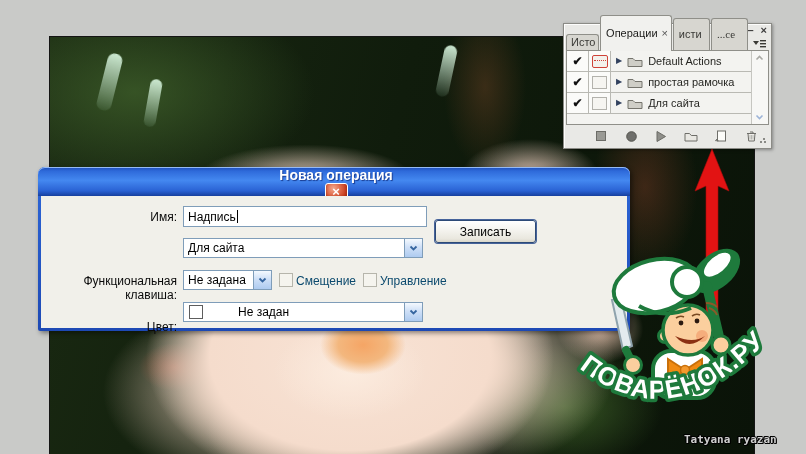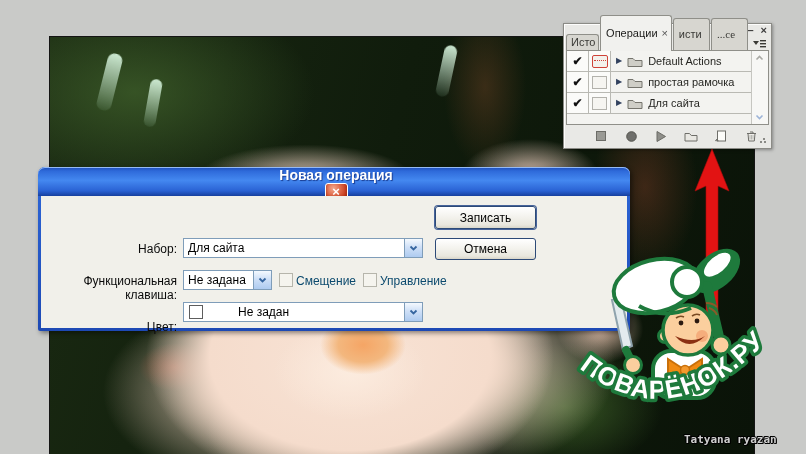--- a/index.html
+++ b/index.html
@@ -81,21 +81,21 @@
   .caret{display:inline-block;width:1px;height:13px;background:#000;margin-left:1px;}
   .combo{position:absolute;border:1px solid #7f9db9;background:#fff;height:18px;display:flex;align-items:center;}
   .combo .val{flex:1;padding-left:4px;white-space:nowrap;}
   .cbtn{width:17px;height:100%;display:flex;align-items:center;justify-content:center;border-left:1px solid #7f9db9;
     background:linear-gradient(180deg,#f4f9fe,#cfe0f7 45%,#aecbf0);}
   .swatch{width:12px;height:12px;border:1px solid #5d5d5d;background:#fff;margin-left:5px;}
   .xp-btn{position:absolute;left:394px;width:99px;border:1px solid #2d4a77;border-radius:3px;
     background:linear-gradient(180deg,#ffffff,#f4f3ee 45%,#e9e7de 85%,#d9d6c9);
     font-size:12px;color:#000;display:flex;align-items:center;justify-content:center;
     box-shadow:inset 0 1px 0 #fff;}
-  .xp-btn.default{box-shadow:0 0 0 1px #46639a, inset 0 1px 0 #fff;}
+  .xp-btn.default{box-shadow:0 0 0 1px #46639a, inset 0 1px 0 #fff;margin-top:14px;}
   .cb{position:absolute;width:12px;height:12px;border:1px solid #b6b5ab;background:#f5f4ee;}
   .cblabel{position:absolute;color:#0c4a6e;font-size:12px;}
 
   
   .logo{position:absolute;left:575px;top:248px;z-index:8;}
   .credit{position:absolute;left:684px;top:433px;z-index:9;font-family:"DejaVu Sans Mono",monospace;
     font-size:11px;font-weight:bold;color:#cfcfcf;letter-spacing:0px;
     text-shadow:1px 0 #000,-1px 0 #000,0 1px #000,0 -1px #000,1px 1px #000,-1px -1px #000;}
 </style>
 </head>
@@ -228,36 +228,37 @@
   </div>
 
   <div class="dialog">
     <div class="tbar">
       <span class="dtitle">Новая операция</span>
       <div class="xbtn">
           <span>×</span>
         </div>
     </div>
     <div class="dbody">
+      <span class="flabel" style="top:14px">Имя:</span>
+      <div class="tinput">
+        <span>Надпись</span>
+          <span class="caret"></span>
+      </div>
       <div class="xp-btn default" style="top:10px;height:21px;">
           <span>Записать</span>
         </div>
 
-      <span class="flabel" style="top:46px">Набор:</span>
       <div class="combo" style="left:142px;top:42px;width:238px;">
         <span class="val">Для сайта</span>
         <span class="cbtn">
             <svg width="9" height="6" viewBox="0 0 9 6">
               <polyline points="1.5,1.5 4.5,4.5 7.5,1.5" fill="none" stroke="#35659f" stroke-width="1.8"></polyline>
             </svg>
           </span>
       </div>
-      <div class="xp-btn" style="top:42px;height:20px;">
-          <span>Отмена</span>
-        </div>
 
       <span class="flabel" style="top:78px">Функциональная клавиша:</span>
       <div class="combo" style="left:142px;top:74px;width:87px;">
         <span class="val">Не задана</span>
         <span class="cbtn">
             <svg width="9" height="6" viewBox="0 0 9 6">
               <polyline points="1.5,1.5 4.5,4.5 7.5,1.5" fill="none" stroke="#35659f" stroke-width="1.8"></polyline>
             </svg>
           </span>
       </div>

